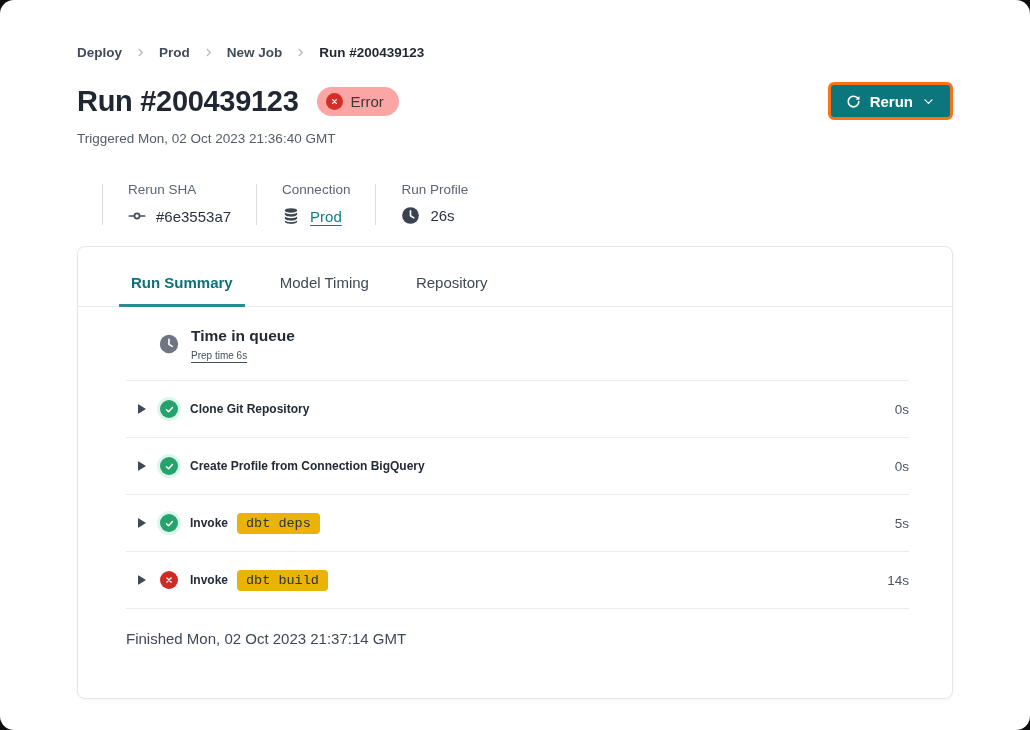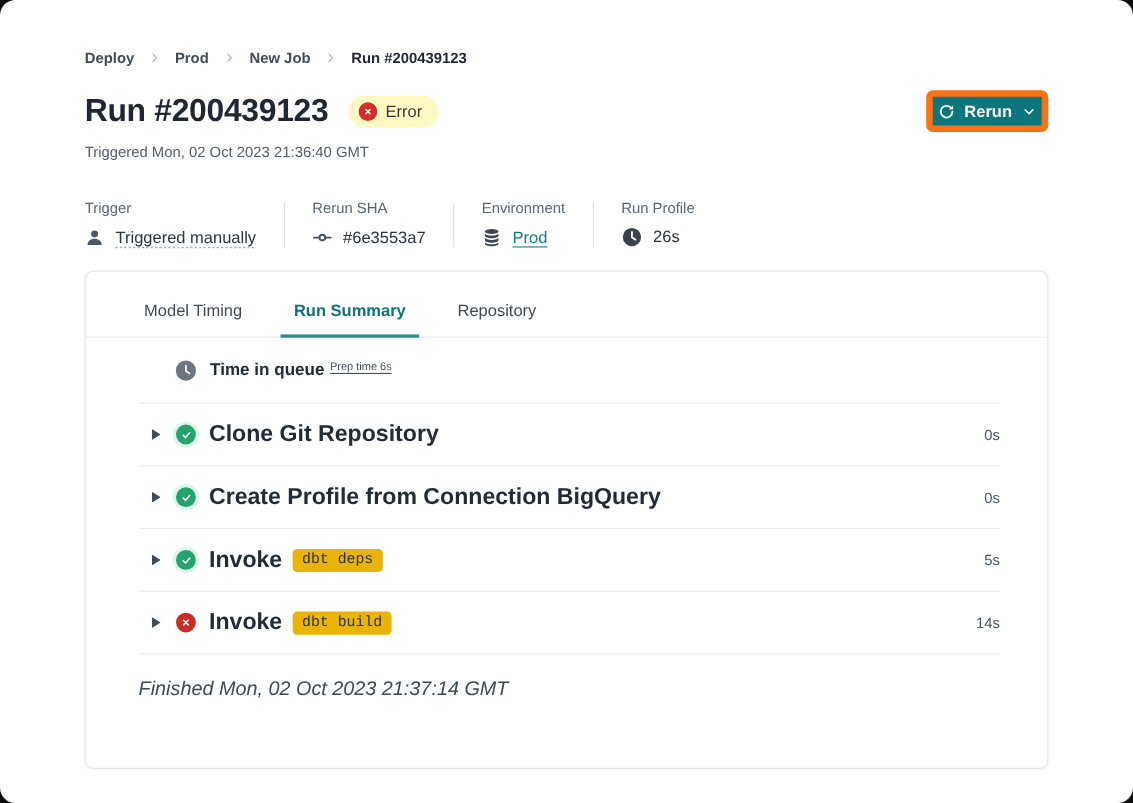--- a/index.html
+++ b/index.html
@@ -16,25 +16,25 @@
   
   .breadcrumb{margin-top:45px;display:flex;align-items:center;gap:13px;font-size:13.5px;font-weight:600;color:#414c59;}
   .breadcrumb .sep{display:flex;align-items:center;color:#b3bac2;}
   .breadcrumb .crumb{cursor:pointer;}
   .breadcrumb .crumb.current{color:#1f2733;font-weight:700;}
 
   
   .header-row{margin-top:22px;display:flex;align-items:center;justify-content:space-between;}
   .title-group{display:flex;align-items:center;gap:18px;}
   .page-title{font-size:29px;font-weight:700;color:#1f2733;letter-spacing:-0.3px;}
-  .status-badge{display:flex;align-items:center;gap:8px;background:#fef9c3;border-radius:999px;padding:6px 15px 6px 9px;}
+  .status-badge{display:flex;align-items:center;gap:8px;background:#fca5a5;border-radius:999px;padding:6px 15px 6px 9px;}
   .status-badge .dot{width:17px;height:17px;border-radius:50%;background:#d32f28;display:flex;align-items:center;justify-content:center;}
   .status-badge .label{font-size:15px;color:#3f3734;}
-  .rerun-btn{display:flex;align-items:center;gap:9px;background:#0b767c;border:6px solid #f97316;color:#fff;
-    height:38px;padding:0 5px;border-radius:6px;font-size:15px;font-weight:600;cursor:pointer;
+  .rerun-btn{display:flex;align-items:center;gap:9px;background:#0b767c;border:3px solid #f97316;color:#fff;
+    height:38px;padding:0 15px;border-radius:6px;font-size:15px;font-weight:600;cursor:pointer;
     font-family:"Liberation Sans",sans-serif;}
   .triggered-line{margin-top:11px;font-size:13.5px;color:#525d68;}
 
   
   .meta-row{margin-top:36px;display:flex;align-items:stretch;}
   .meta-group{display:flex;flex-direction:column;justify-content:space-between;}
   .meta-label{font-size:13.5px;color:#5a6672;}
   .meta-value{margin-top:9px;display:flex;align-items:center;gap:10px;font-size:15px;color:#2a333e;}
   .meta-divider{width:1px;background:#d8dde2;margin:2px 25px 0 25px;}
   .dotted-underline{text-decoration:underline dotted #8fb4c9;text-underline-offset:4px;cursor:pointer;}
@@ -44,37 +44,37 @@
   .card{margin:21px 77px 0 77px;height:453px;border:1px solid #e3e7eb;border-radius:8px;
     box-shadow:0 1px 3px rgba(23,31,44,.05);background:#fff;box-sizing:border-box;}
   .tabs{margin-top:27px;padding:0 41px;display:flex;border-bottom:1px solid #e6e9ed;}
   .tab{padding:0 12px 13px 12px;margin-right:23px;font-size:15px;color:#3f4a56;cursor:pointer;border-bottom:3px solid transparent;margin-bottom:-1px;}
   .tab.active{color:#0c7179;font-weight:700;border-bottom-color:#2b8d93;}
 
   .list{padding:0 43px 0 48px;}
   .divider{height:1px;background:#e9ecef;}
 
   .queue-row{display:flex;align-items:center;padding:20px 0 19px 33px;gap:12px;}
-  .queue-text{display:flex;flex-direction:row;gap:5px;}
+  .queue-text{display:flex;flex-direction:column;gap:5px;}
   .queue-title{font-size:15.5px;font-weight:700;color:#222b36;}
   .queue-link{font-size:10px;color:#45505c;text-decoration:underline;text-underline-offset:3px;cursor:pointer;}
 
   .step-row{display:flex;align-items:center;height:56px;cursor:pointer;}
   .caret{width:0;height:0;border-top:5.5px solid transparent;border-bottom:5.5px solid transparent;
     border-left:8.5px solid #3f4a56;margin-left:12px;flex:none;border-radius:1px;}
   .status-circle{width:18px;height:18px;border-radius:50%;display:flex;align-items:center;justify-content:center;margin-left:14px;flex:none;}
   .status-circle.success{background:#26a36d;box-shadow:0 0 0 3px rgba(43,201,141,.16);}
   .status-circle.error{background:#ce2b26;}
   .clock-bubble{width:20px;height:20px;flex:none;}
-  .step-name{margin-left:12px;font-size:21px;font-weight:700;color:#222b36;}
+  .step-name{margin-left:12px;font-size:12px;font-weight:700;color:#222b36;}
   .code-pill{margin-left:9px;font-family:"Liberation Mono","DejaVu Sans Mono",monospace;
     font-size:13.5px;color:#2a333e;background:#eab308;border-radius:4px;padding:3px 9px;}
   .duration{margin-left:auto;font-size:13.5px;color:#4b5662;}
 
-  .card-footer{padding:21px 0 0 0;font-size:18px;color:#3e4955;font-style:italic;}
+  .card-footer{padding:21px 0 0 0;font-size:15px;color:#3e4955;}
 </style>
 </head>
 <body>
 
 <div class="page">
   <div class="content">
 
     <div class="breadcrumb">
       <span class="crumb">Deploy</span>
       <span class="sep">
@@ -120,49 +120,37 @@
         <span style="display:flex;">
           <svg width="13" height="13" viewBox="0 0 24 24">
               <polyline points="5.5 9 12 15.5 18.5 9" fill="none" stroke="#fff" stroke-width="2.5" stroke-linecap="round" stroke-linejoin="round"></polyline>
             </svg>
         </span>
       </button>
     </div>
     <div class="triggered-line">Triggered Mon, 02 Oct 2023 21:36:40 GMT</div>
 
     <div class="meta-row">
-      <div class="meta-group">
-        <div class="meta-label">Trigger</div>
-        <div class="meta-value">
-          <span style="display:flex;">
-            <svg width="18" height="18" viewBox="0 0 24 24" fill="#4d5864">
-                <circle cx="12" cy="7.5" r="4.2"></circle>
-                <path d="M3.5 20.5c0-4.3 3.8-7 8.5-7s8.5 2.7 8.5 7v.5h-17z"></path>
-              </svg>
-          </span>
-          <span class="dotted-underline">Triggered manually</span>
-        </div>
-      </div>
       <div class="meta-divider"></div>
       <div class="meta-group">
         <div class="meta-label">Rerun SHA</div>
         <div class="meta-value">
           <span style="display:flex;">
             <svg width="18" height="18" viewBox="0 0 24 24" fill="none" stroke="#434e5a" stroke-width="2.3" stroke-linecap="round">
                 <circle cx="12" cy="12" r="3.4"></circle>
                 <line x1="1.8" y1="12" x2="8" y2="12"></line>
                 <line x1="16" y1="12" x2="22.2" y2="12"></line>
               </svg>
           </span>
           <span>#6e3553a7</span>
         </div>
       </div>
       <div class="meta-divider"></div>
       <div class="meta-group">
-        <div class="meta-label">Environment</div>
+        <div class="meta-label">Connection</div>
         <div class="meta-value">
           <span style="display:flex;">
             <svg width="18" height="18" viewBox="0 0 24 24" fill="#3d4752">
                 <ellipse cx="12" cy="4.6" rx="8.2" ry="3.1"></ellipse>
                 <path d="M3.8 7.3c1.7 1.5 4.7 2.3 8.2 2.3s6.5-.8 8.2-2.3v2.5c0 1.7-3.7 3.1-8.2 3.1s-8.2-1.4-8.2-3.1z"></path>
                 <path d="M3.8 12.6c1.7 1.5 4.7 2.3 8.2 2.3s6.5-.8 8.2-2.3v2.5c0 1.7-3.7 3.1-8.2 3.1s-8.2-1.4-8.2-3.1z"></path>
                 <path d="M3.8 17.9c1.7 1.5 4.7 2.3 8.2 2.3s6.5-.8 8.2-2.3v1.5c0 1.7-3.7 3.1-8.2 3.1s-8.2-1.4-8.2-3.1z"></path>
               </svg>
           </span>
           <span class="env-link">Prod</span>
@@ -179,22 +167,22 @@
               </svg>
           </span>
           <span>26s</span>
         </div>
       </div>
     </div>
   </div>
 
   <div class="card">
     <div class="tabs">
+      <div class="tab active">Run Summary</div>
       <div class="tab">Model Timing</div>
-      <div class="tab active">Run Summary</div>
       <div class="tab">Repository</div>
     </div>
 
     <div class="list">
 
       <div class="queue-row">
         <span class="clock-bubble">
           <svg width="20" height="20" viewBox="0 0 24 24">
               <circle cx="12" cy="12" r="11" fill="#6d7681"></circle>
               <path d="M12 6.4v6l3.8 2.4" fill="none" stroke="#fff" stroke-width="2" stroke-linecap="round" stroke-linejoin="round"></path>

